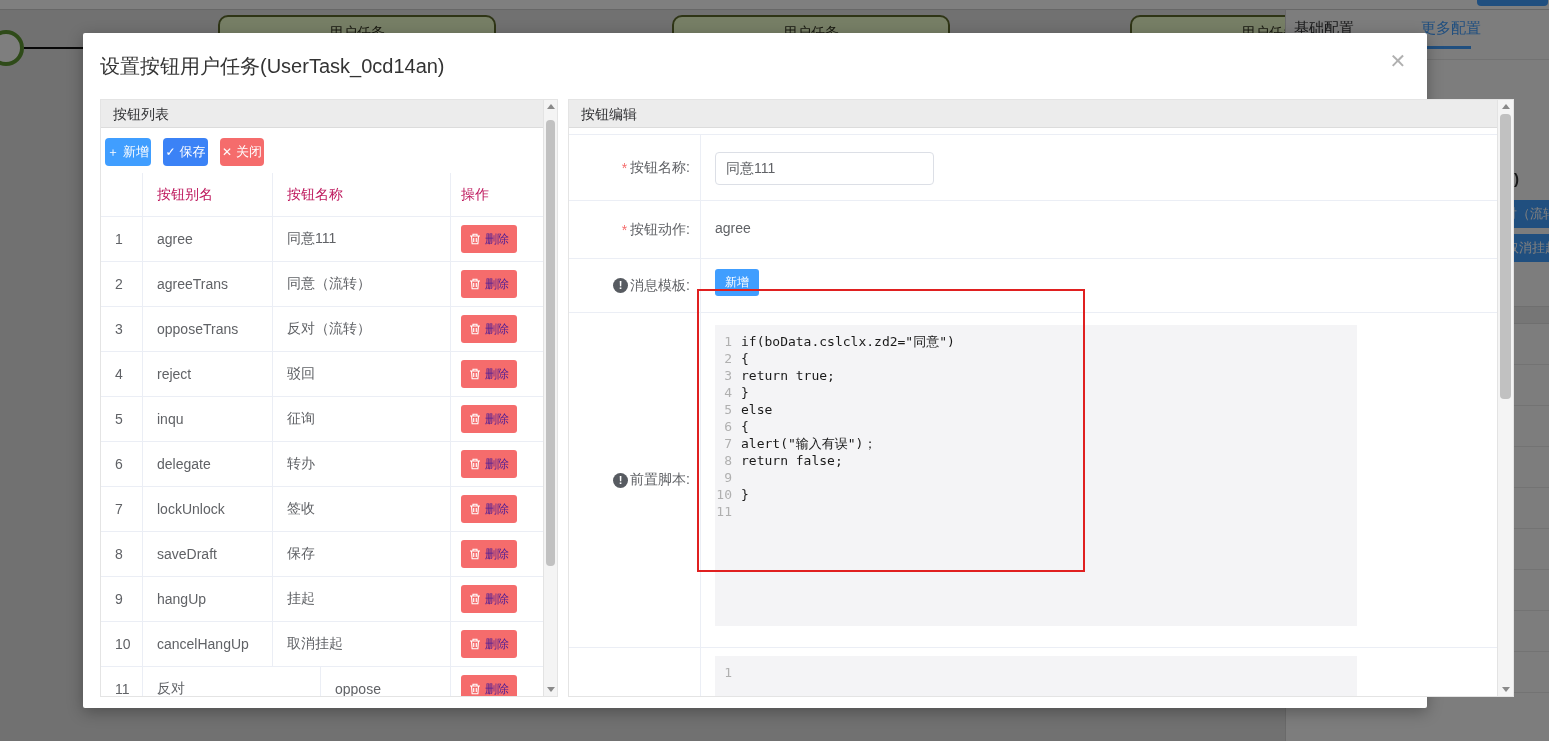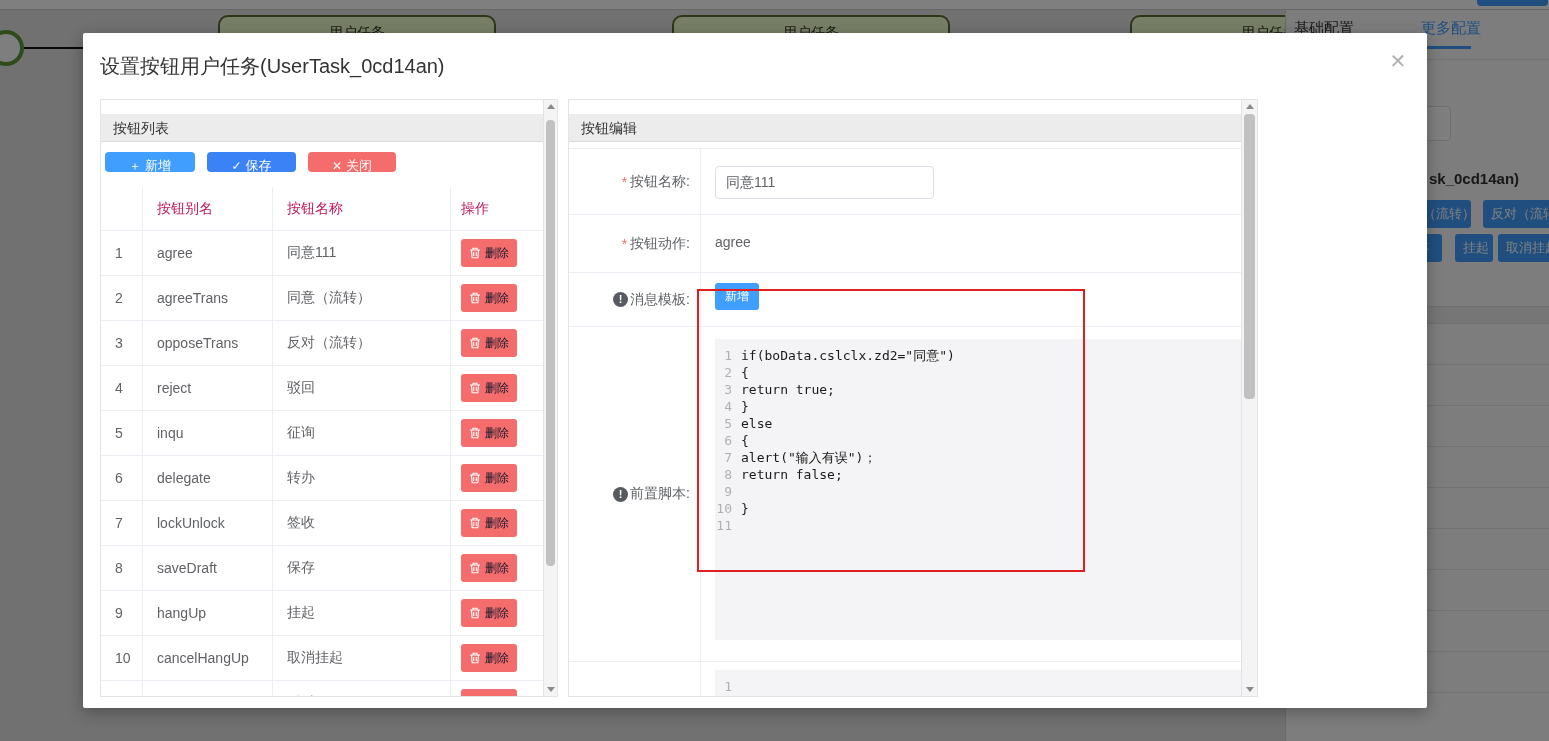--- a/index.html
+++ b/index.html
@@ -50,53 +50,53 @@
 
   
   .modal { position:absolute; left:83px; top:33px; width:1344px; height:675px;
            background:#fff; z-index:100; border-radius:2px; box-shadow:0 4px 16px rgba(0,0,0,.3); }
   .modal-title { position:absolute; left:17px; top:20px; font-size:20px; color:#333; }
   .modal-close { position:absolute; left:1303px; top:16px; font-size:20px; color:#b0b0b0; cursor:pointer;
                  width:24px; height:24px; text-align:center; line-height:24px; }
 
   .panel { position:absolute; top:66px; height:598px; border:1px solid #e4e4e4; display:flex; overflow:hidden; background:#fff; }
   .panel-left { left:17px; width:458px; }
-  .panel-right { left:485px; width:690px; }
+  .panel-right { left:485px; width:946px; }
   .panel-main { flex:1; overflow:hidden; position:relative; }
   .panel-head { height:28px; background:#ececec; border-bottom:1px solid #dcdcdc;
-                font-size:14px; color:#303133; line-height:28px; padding-left:12px;margin-top:14px; }
+                font-size:14px; color:#303133; line-height:28px; padding-left:12px; }
 
   
   .scroll-col { width:14px; background:#f4f4f4; border-left:1px solid #e3e3e3; position:relative; }
   .panel-right .scroll-col { width:16px; }
   .sc-up, .sc-down { position:absolute; left:0; width:100%; height:14px; }
   .sc-up { top:0; } .sc-down { bottom:0; }
   .sc-up::after, .sc-down::after { content:""; position:absolute; left:50%; transform:translateX(-50%); }
   .sc-up::after { top:4px; border-left:4px solid transparent; border-right:4px solid transparent; border-bottom:5px solid #8a8a8a; }
   .sc-down::after { bottom:4px; border-left:4px solid transparent; border-right:4px solid transparent; border-top:5px solid #8a8a8a; }
   .sc-thumb { position:absolute; left:2px; right:2px; background:#c1c1c1; border-radius:4px; }
   .thumb-left { top:20px; height:446px; }
   .thumb-right { top:14px; height:285px; }
 
   
   .lp-toolbar { height:45px; padding:10px 0 0 4px; }
-  .tb-btn { display:inline-block; height:20px; line-height:28px; border:none; border-radius:4px;
-            color:#fff; font-size:13px; padding:0 24px; margin-left:8px; cursor:pointer; vertical-align:top; }
+  .tb-btn { display:inline-block; height:28px; line-height:28px; border:none; border-radius:4px;
+            color:#fff; font-size:13px; padding:0 2px; margin-left:8px; cursor:pointer; vertical-align:top; }
   .tb-btn:first-child { margin-left:0; }
   .btn-blue { background:#409eff; } .btn-green { background:#3b82f6; } .btn-red { background:#f56c6c; }
   .tb-ic { margin-right:4px; font-size:12px; }
 
   
   .tbl { width:444px; font-size:14px; color:#606266; }
   .thead { display:flex; height:44px; align-items:center; color:#be185d; border-bottom:1px solid #ebeef5; }
   .trow { display:flex; height:45px; align-items:center; border-bottom:1px solid #ebeef5; }
   .c { padding-left:14px; overflow:hidden; white-space:nowrap; height:100%; display:flex; align-items:center;
        border-right:1px solid #ebeef5; }
   .c1 { width:42px; } .c2 { width:130px; } .c3 { width:178px;text-align:right; } .c4 { width:94px; border-right:none; padding-left:10px; }
-  .del-btn { background:#f56c6c; color:#0f172a; border:none; border-radius:3px; height:28px;
+  .del-btn { background:#f56c6c; color:#4c1d95; border:none; border-radius:3px; height:28px;
              font-size:12px; padding:0 8px; cursor:pointer; display:flex; align-items:center; gap:4px; }
 
   
   .form { margin-top:6px; font-size:14px; color:#606266; border-top:1px solid #ebeef5; }
   .frow { display:flex; border-bottom:1px solid #ebeef5; }
   .flabel { width:132px; border-right:1px solid #ebeef5; display:flex; align-items:center;
             justify-content:flex-end; padding-right:10px; flex-shrink:0; }
   .fbody { flex:1; position:relative; }
   .req { color:#f56c6c; margin-right:3px; }
   .info-ic { display:inline-block; width:15px; height:15px; border-radius:50%; background:#575b61; color:#fff;
@@ -320,22 +320,22 @@
               <button class="del-btn">
                 <svg width="12" height="12" viewBox="0 0 12 12">
                   <path d="M1 3h10M4 3V1.2h4V3M2.5 3l.6 7.8h5.8L9.5 3M4.7 5v4M7.3 5v4" stroke="#fff" stroke-width="1.1" fill="none"></path>
                 </svg>
                 <span>删除</span>
               </button>
             </div>
         </div>
         <div class="trow">
           <div class="c c1">11</div>
+          <div class="c c3">反对</div>
           <div class="c c2">oppose</div>
-          <div class="c c3">反对</div>
           <div class="c c4">
               <button class="del-btn">
                 <svg width="12" height="12" viewBox="0 0 12 12">
                   <path d="M1 3h10M4 3V1.2h4V3M2.5 3l.6 7.8h5.8L9.5 3M4.7 5v4M7.3 5v4" stroke="#fff" stroke-width="1.1" fill="none"></path>
                 </svg>
                 <span>删除</span>
               </button>
             </div>
         </div>
       </div>

